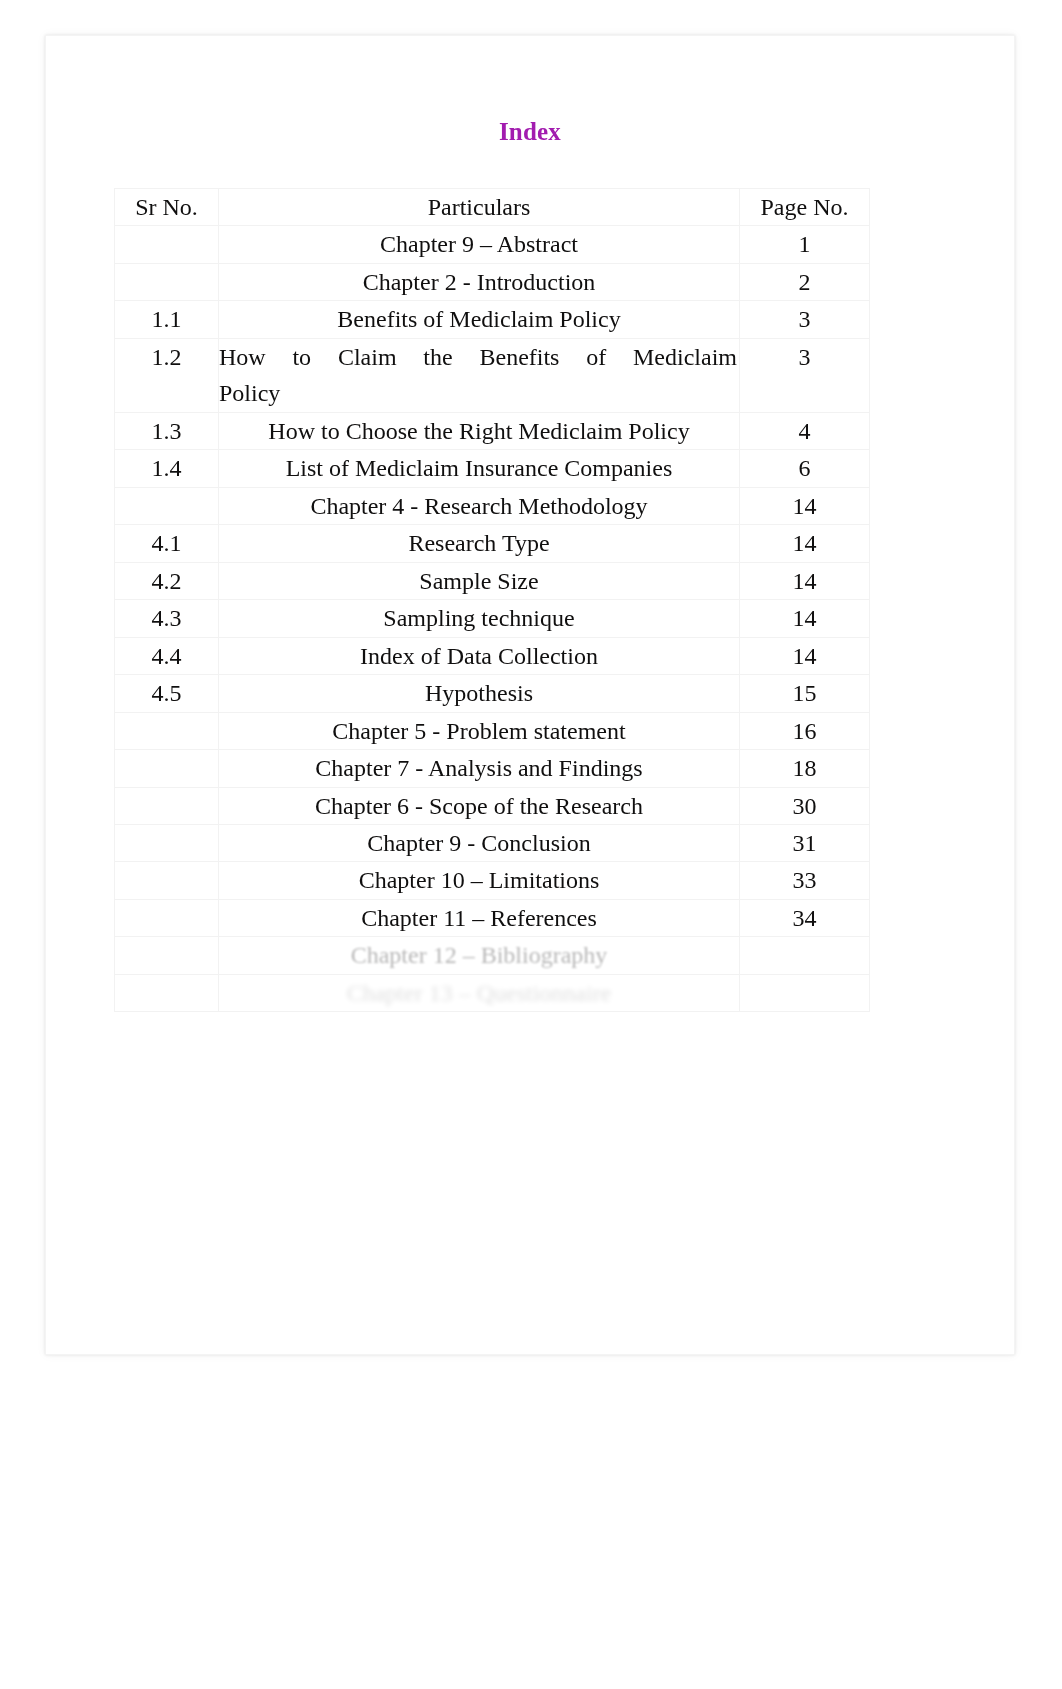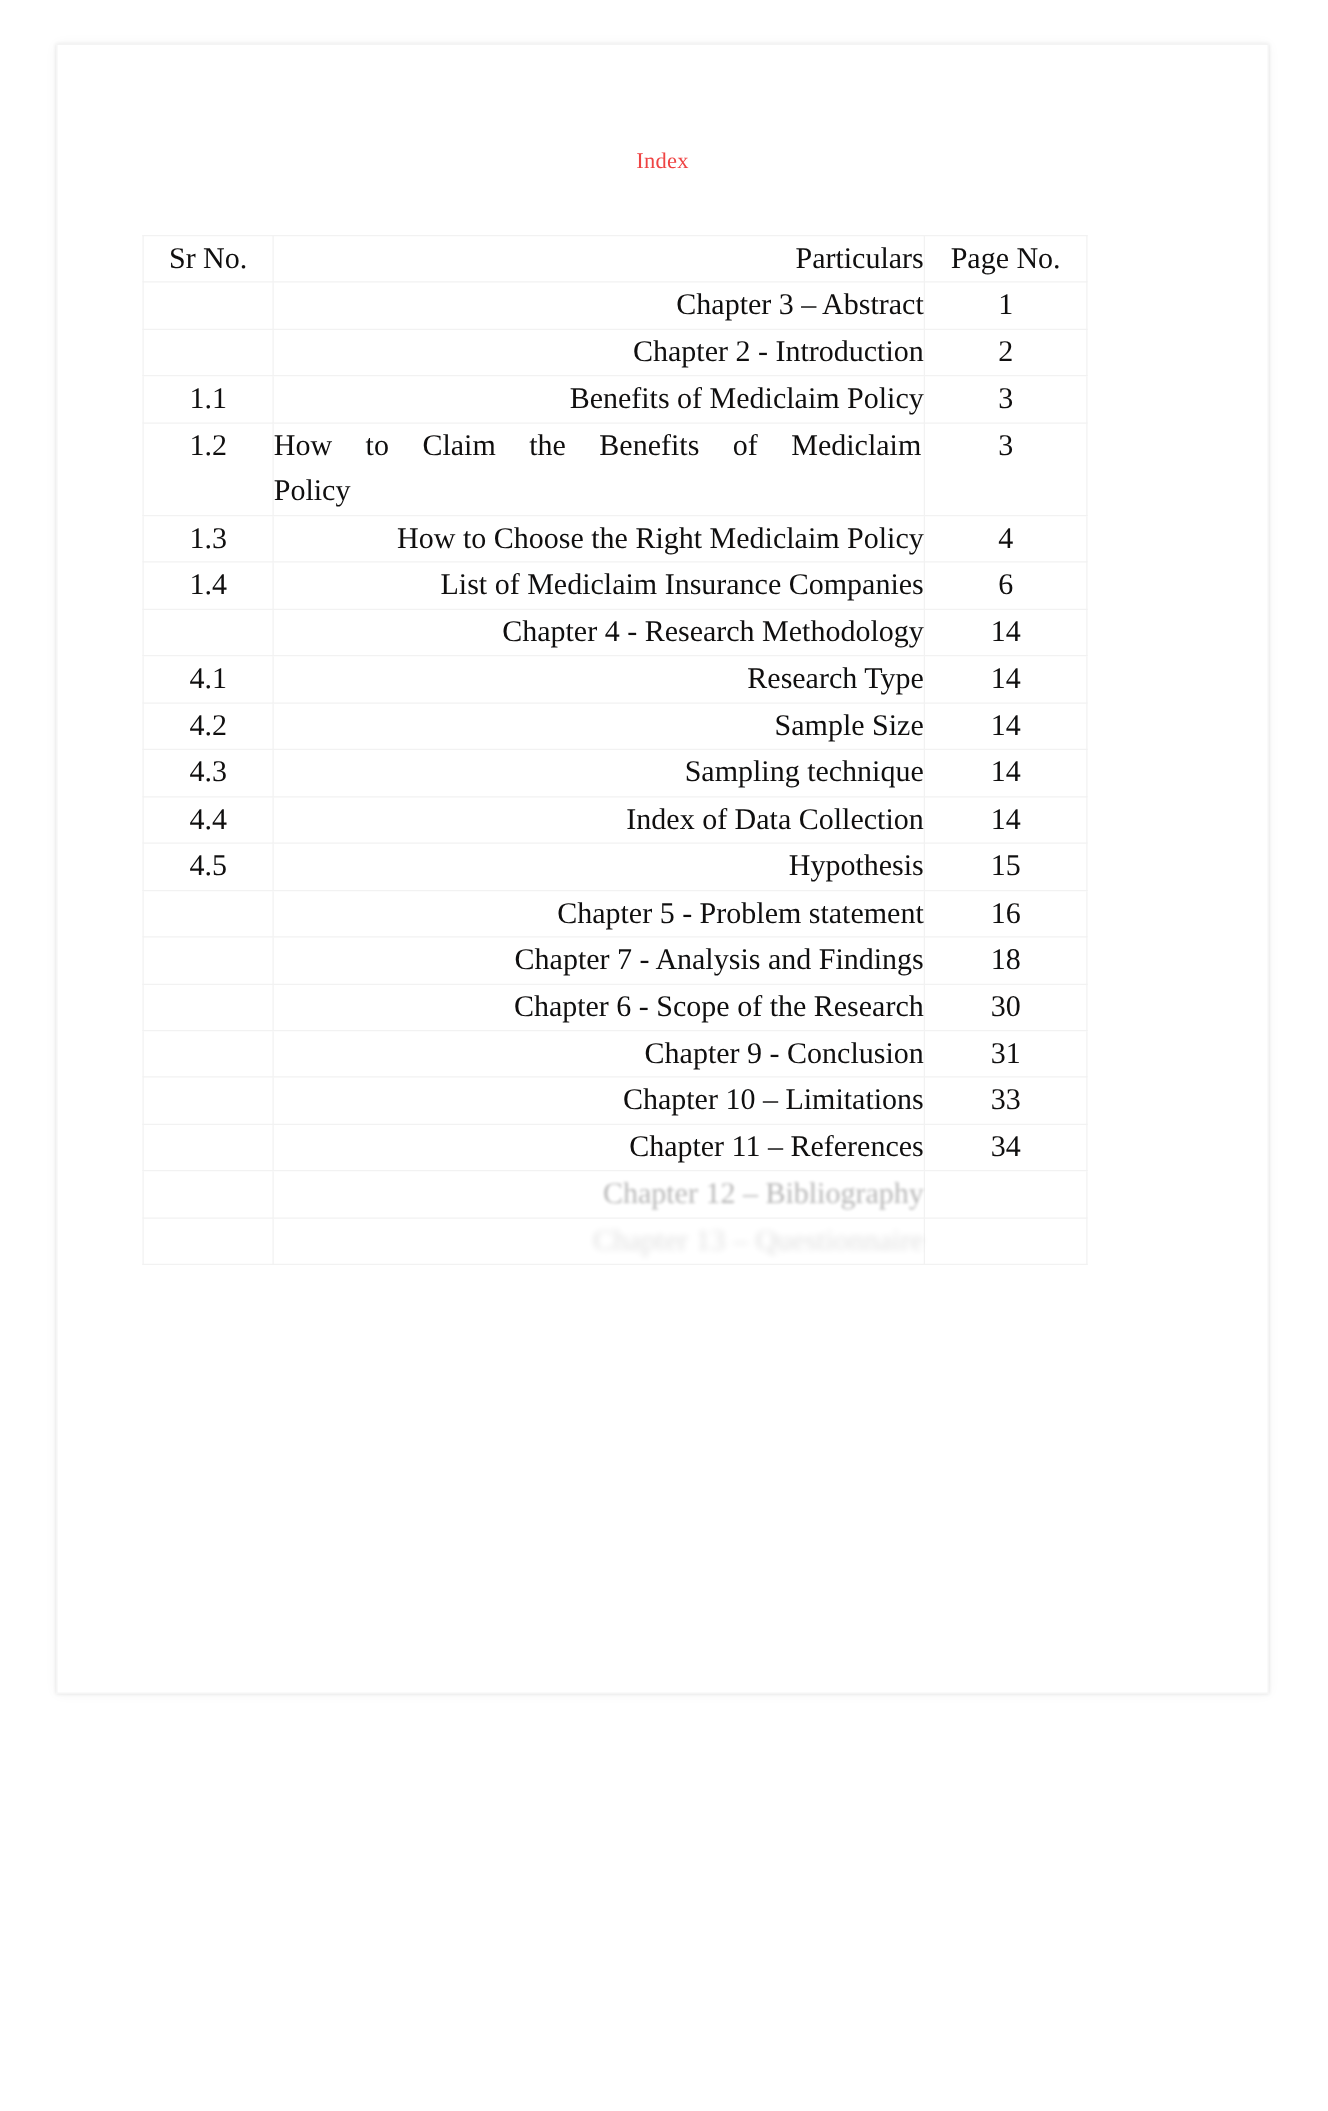--- a/index.html
+++ b/index.html
@@ -29,23 +29,24 @@
     box-sizing: border-box;
   }
 
   
   #doc-title {
     position: absolute;
     left: 0;
     top: 82px;
     width: 100%;
     text-align: center;
-    font-size: 18px;
-    color: #ef4444;
+    font-size: 25px;
+    color: #a21caf;
     letter-spacing: 0.2px;
+    font-weight: bold;
   }
 
   
   #index-table-wrap {
     position: absolute;
     left: 68px;
     top: 152px;
     width: 755px;
   }
   table.index-table {
@@ -65,21 +66,21 @@
     padding: 0;
     vertical-align: top;
     line-height: 1.52;
   }
 
   th.sr, td.sr {
     text-align: center;
     padding: 1px 6px 1px 0;
   }
   th.part, td.part {
-    text-align: right;
+    text-align: center;
     padding: 1px 10px 1px 10px;
   }
   th.page, td.page {
     text-align: center;
     padding: 1px 12px 1px 0;
   }
   table.index-table th {
     font-weight: normal;
   }
 
@@ -123,21 +124,21 @@
       <thead>
         <tr>
           <th class="sr">Sr No.</th>
           <th class="part">Particulars</th>
           <th class="page">Page No.</th>
         </tr>
       </thead>
       <tbody id="index-body">
           <tr>
             <td class="sr"></td>
-            <td class="part">Chapter 3  – Abstract</td>
+            <td class="part">Chapter 9  – Abstract</td>
             <td class="page">1</td>
           </tr>
           <tr>
             <td class="sr"></td>
             <td class="part">Chapter 2 - Introduction</td>
             <td class="page">2</td>
           </tr>
           <tr>
             <td class="sr">1.1</td>
             <td class="part">Benefits of Mediclaim Policy</td>

